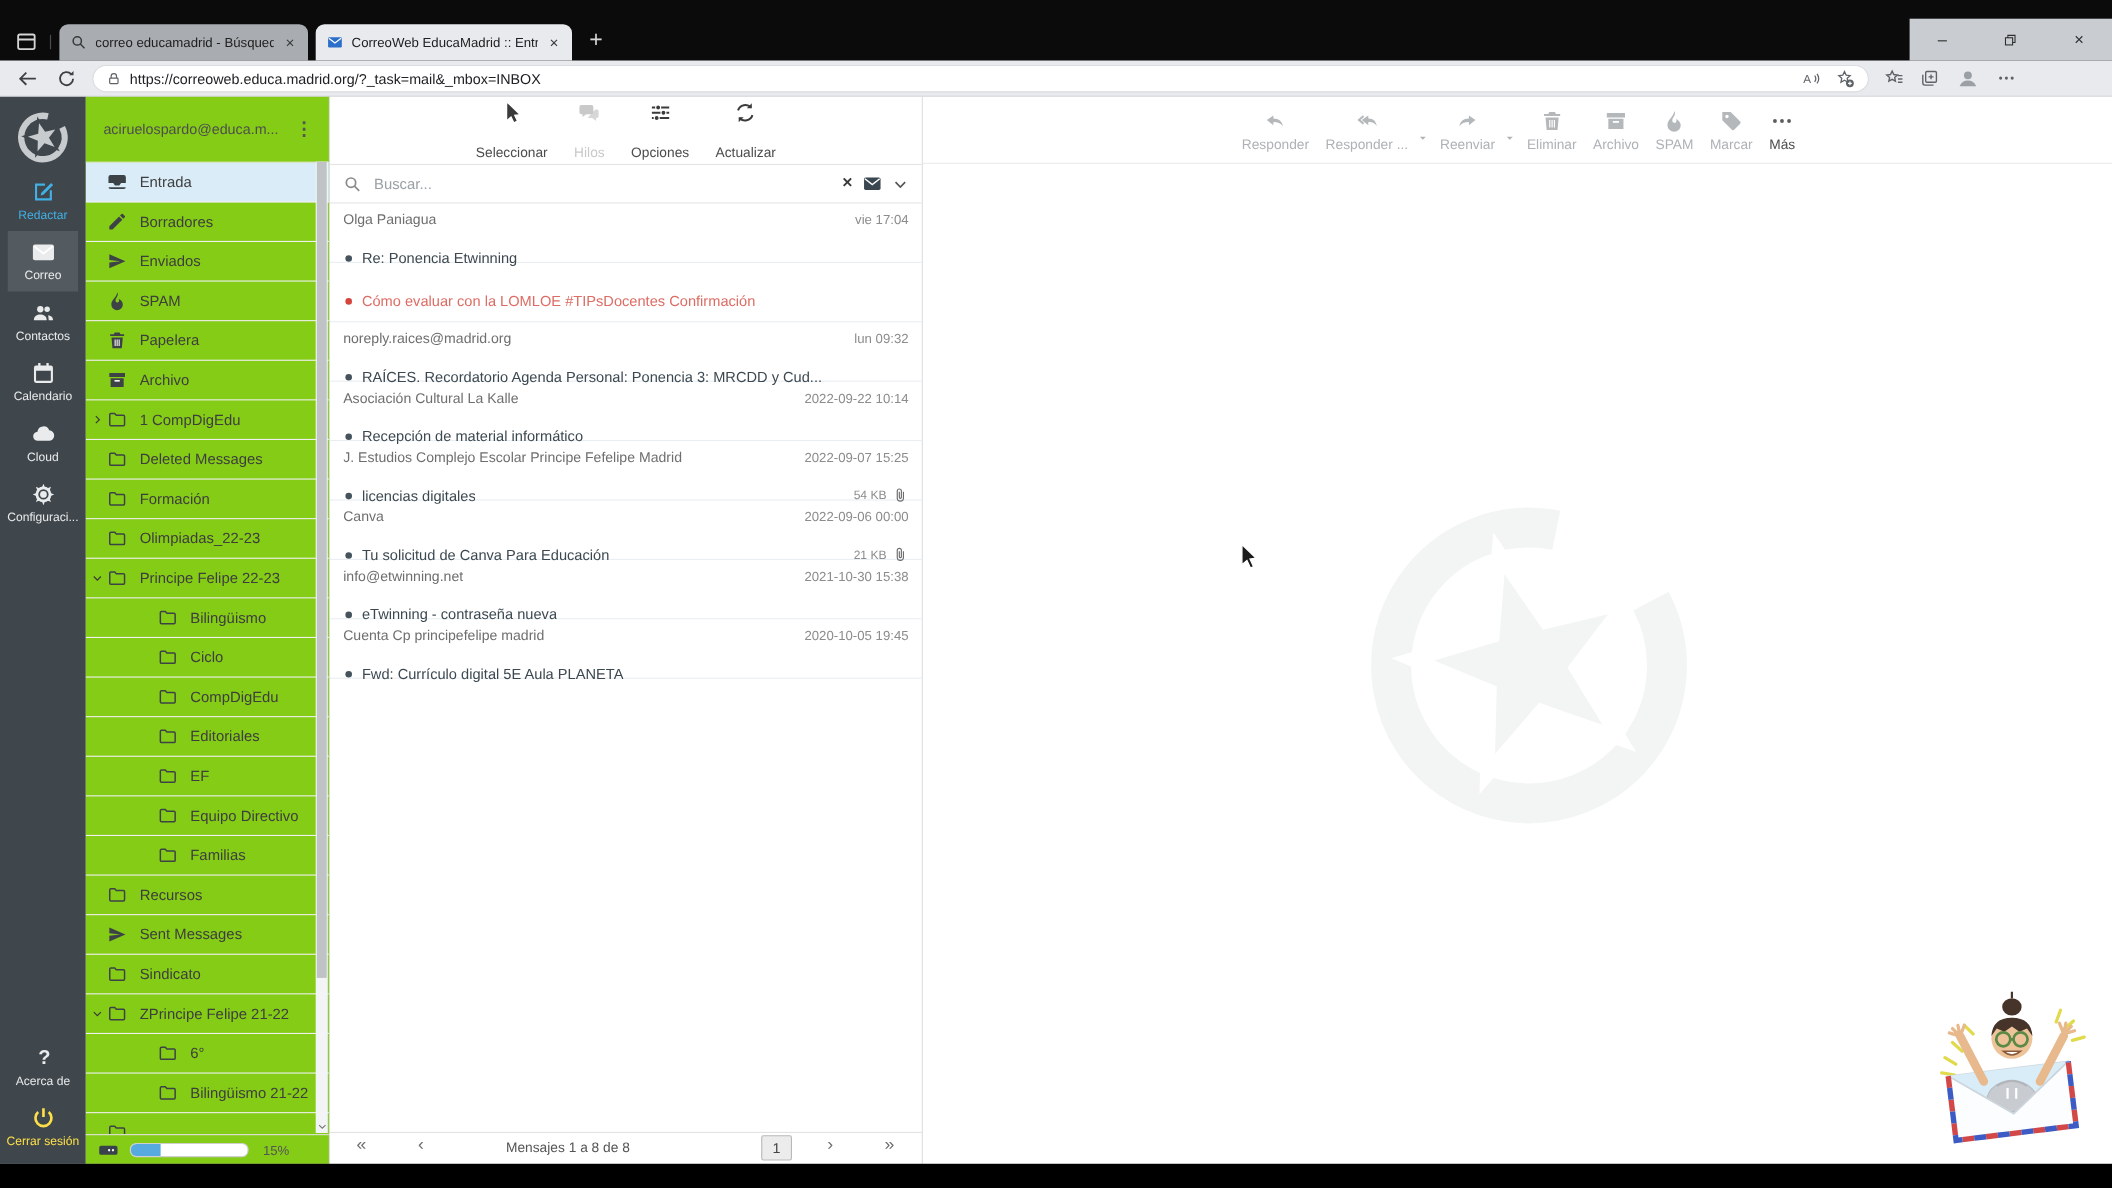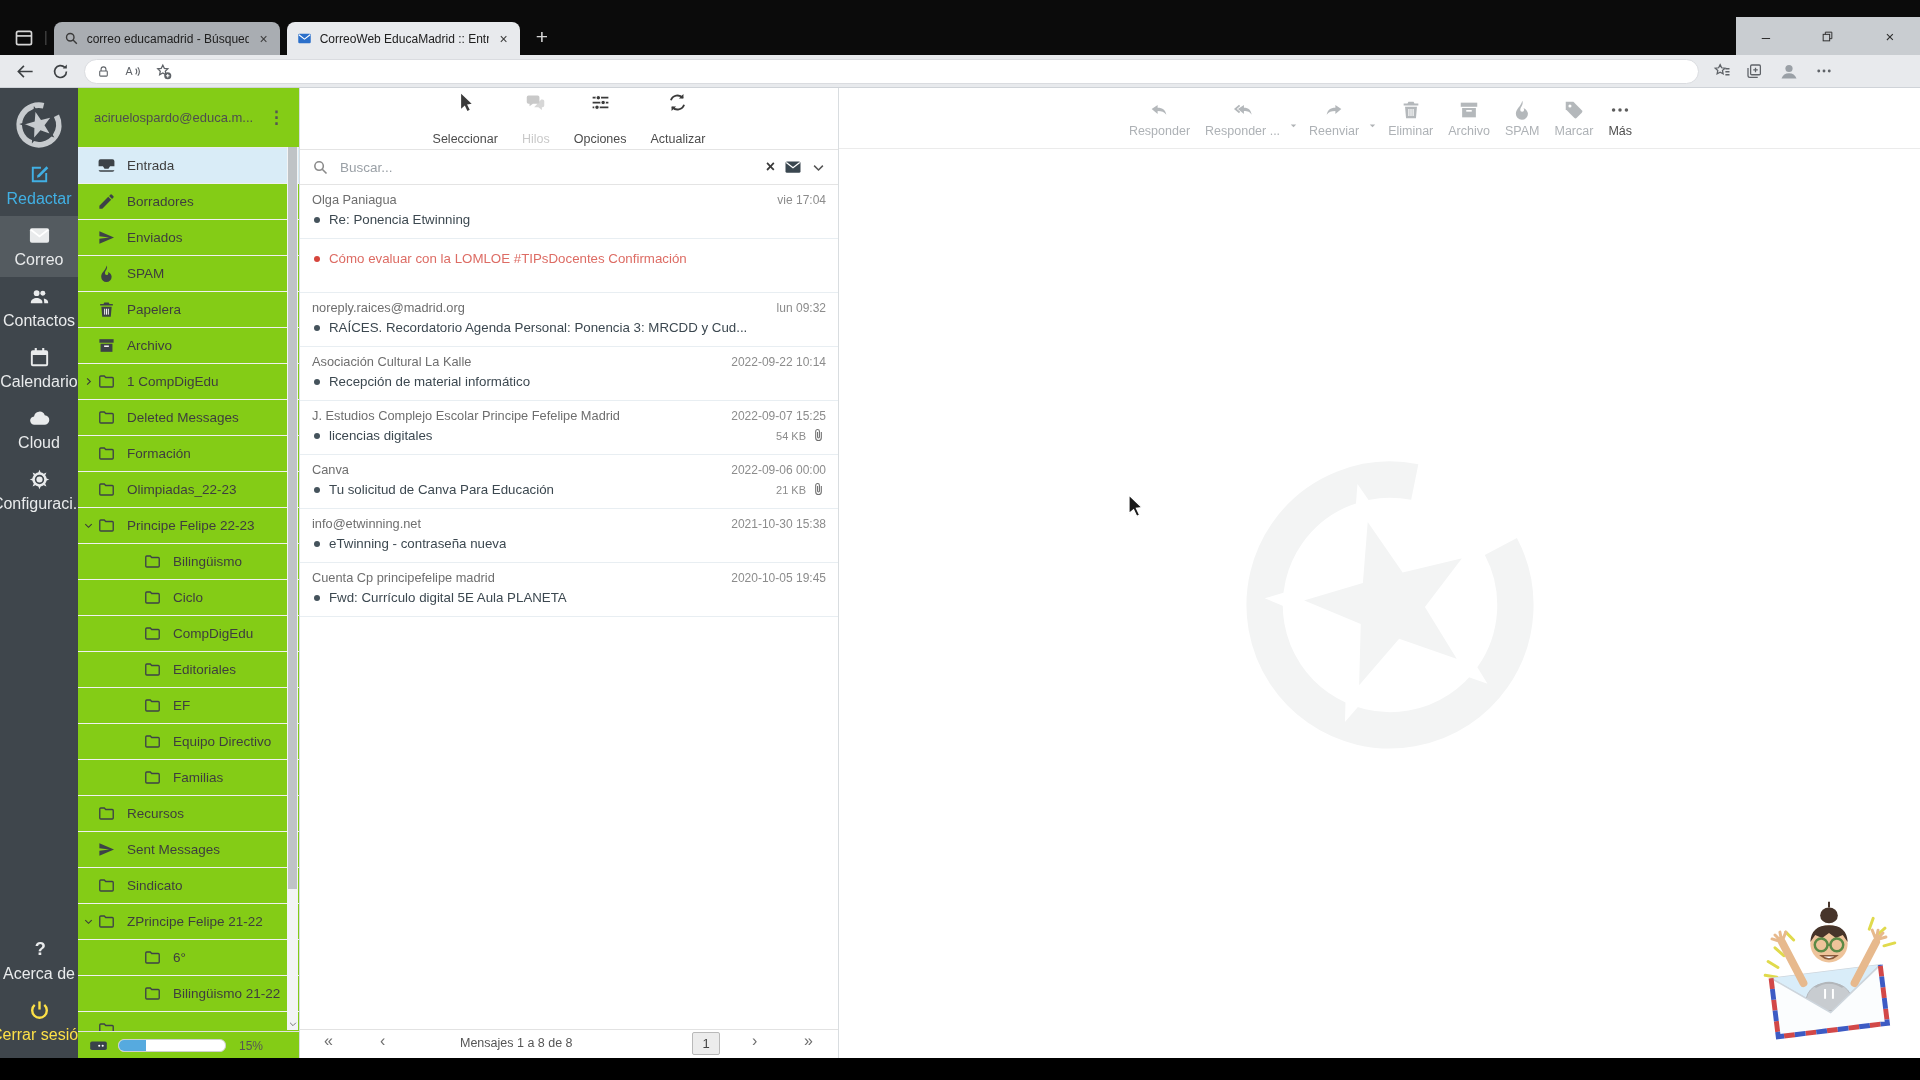--- a/index.html
+++ b/index.html
@@ -32,21 +32,21 @@
   .chromeic{width:18px;height:18px;color:#5f6368;cursor:pointer;margin-left:14px}
   .avatar{width:24px;height:24px;margin-left:14px;cursor:pointer}
 
   
   .app{position:absolute;top:88px;left:0;width:1920px;height:970px;background:#fff;display:flex}
 
   .rail{width:78px;background:#3f464c;color:#e9ebec;display:flex;flex-direction:column;align-items:center;flex:none}
   .rail-logo{margin:11px 0 4px;width:52px;height:52px;color:#c7cbce;--logo-bg:#3f464c}
   .rail-item{width:100%;padding:8px 0 8px;display:flex;flex-direction:column;align-items:center;gap:4px;cursor:pointer;box-sizing:border-box}
   .rail-item .ic{width:23px;height:23px}
-  .rail-item .lbl{font-size:16px;white-space:nowrap}
+  .rail-item .lbl{font-size:11px;white-space:nowrap}
   .rail-item.active{background:#545b60}
   .rail-item.blue{color:#41b0e4}
   .rail-item.red{color:#fde047}
   .rail-spacer{flex:1}
   .rail-bottom{margin-bottom:6px;width:100%}
 
   .folders{width:222px;border-right:1px solid #d9dde0;display:flex;flex-direction:column;position:relative;flex:none;box-sizing:border-box;background:#84cc16}
   .acct{height:59px;display:flex;align-items:center;padding:0 8px 0 16px;flex:none}
   .acct .mail{font-size:13px;color:#4e4e4e;flex:1;white-space:nowrap;overflow:hidden}
   .kebab{color:#555;font-size:17px;font-weight:bold;padding:0 6px;cursor:pointer}
@@ -77,21 +77,21 @@
   input.search::placeholder{color:#9aa0a6}
   .s-x{font-size:16px;color:#3a3a3a;cursor:pointer;font-weight:bold}
   .s-env{width:18px;height:18px;color:#3a4750;cursor:pointer}
   .s-chev{width:15px;height:15px;color:#555;cursor:pointer}
   .msgs{flex:1;overflow:hidden}
   .mrow{height:54px;border-bottom:1px solid #e8eef2;padding:7px 12px 0 12px;box-sizing:border-box;cursor:pointer}
   .m1{display:flex;align-items:center;font-size:12.8px;color:#6e6e6e;gap:6px}
   .m1 .snd{white-space:nowrap;overflow:hidden;max-width:370px}
   .m1 .date{margin-left:auto;font-size:12px;color:#8c8c8c;flex:none}
   .m1 .flag{width:17px;height:17px;color:#ef4438;margin-left:4px}
-  .m2{display:flex;align-items:center;margin-top:5px;font-size:13.3px;color:#3c4850;gap:9px}
+  .m2{display:flex;align-items:center;margin-top:20px;font-size:13.3px;color:#3c4850;gap:9px}
   .m2 .subj{white-space:nowrap;overflow:hidden}
   .bullet{width:6px;height:6px;border-radius:50%;background:#45535c;margin-left:2px;flex:none}
   .m2 .meta{margin-left:auto;display:flex;align-items:center;gap:5px;font-size:11px;color:#8c8c8c;flex:none}
   .clipic{width:15px;height:15px;color:#6e6e6e}
   .mrow.flagged .m1,.mrow.flagged .m1 .snd,.mrow.flagged .m1 .date{color:#e05b52}
   .mrow.flagged .m2{color:#dd6c64}
   .mrow.flagged .bullet{background:#d6453c}
   .pager{height:28px;border-top:1px solid #e2e2e2;position:relative;flex:none;font-size:12.5px;color:#555}
   .pgbtn{position:absolute;top:2px;font-size:16px;color:#6f6f6f;cursor:pointer}
   .pgsum{position:absolute;top:6px;left:160px}
@@ -166,20 +166,21 @@
         <path d="M20 3.2v5h-5z" fill="currentColor"></path>
       </svg>
     </span>
   <div class="urlpill">
     <span class="ic lock">
         <svg viewBox="0 0 24 24">
           <path d="M7.5 11V8a4.5 4.5 0 0 1 9 0v3" fill="none" stroke="currentColor" stroke-width="2"></path>
           <rect x="5" y="11" width="14" height="9.5" rx="1.5" fill="none" stroke="currentColor" stroke-width="2"></rect>
         </svg>
       </span>
+    <span class="urltext">https://correoweb.educa.madrid.org/?_task=mail&amp;_mbox=INBOX</span>
     <span class="ic pillic">
         <svg viewBox="0 0 24 24">
           <text x="2" y="17" font-size="15" fill="currentColor">A</text>
           <path d="M16.5 8q3 4 0 8M19.5 6q4.5 6 0 12" stroke="currentColor" fill="none" stroke-width="1.6"></path>
         </svg>
       </span>
     <span class="ic pillic">
         <svg viewBox="0 0 24 24">
           <path d="M11 3l2.2 4.6 5 .6-3.7 3.4 1 5-4.5-2.5-4.5 2.5 1-5L3.8 8.2l5-.6z" fill="none" stroke="currentColor" stroke-width="1.7"></path>
           <circle cx="18" cy="18" r="5" fill="currentColor"></circle>

